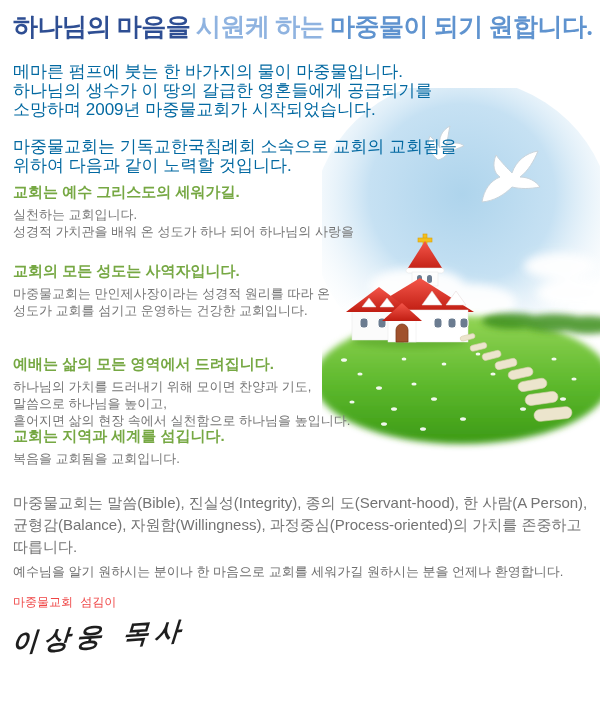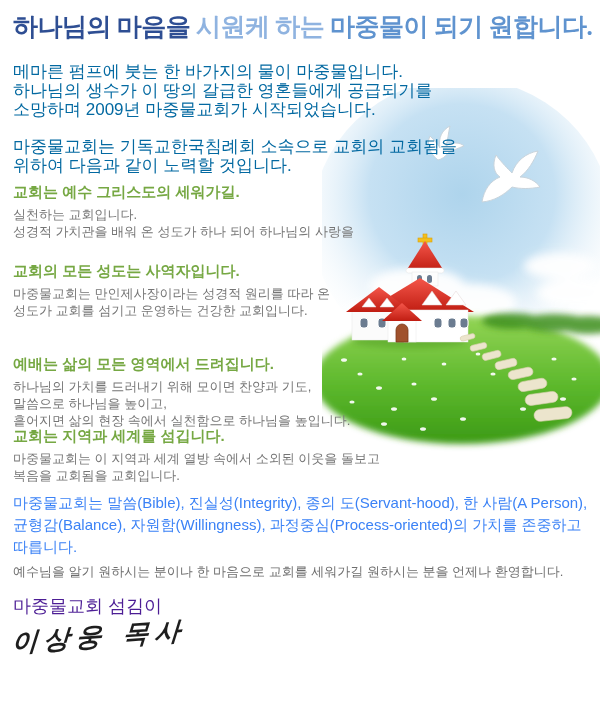--- a/index.html
+++ b/index.html
@@ -7,23 +7,23 @@
   .page{position:relative;width:600px;height:720px;background:#ffffff;overflow:hidden;
         font-family:"Liberation Sans",sans-serif;}
   .illu{position:absolute;left:322px;top:88px;width:278px;height:380px;z-index:0;}
   .txt{position:absolute;left:13px;z-index:1;}
   .title{top:10px;font-family:"Liberation Serif",serif;font-size:25px;font-weight:bold;
          letter-spacing:-0.5px;white-space:nowrap;}
   .t1{color:#2e4e93;}.t2{color:#8fb3e0;}.t3{color:#5f93cf;}
   .body13 div{font-size:17px;line-height:19px;color:#0369a1;}
   .sec .h{font-size:15px;font-weight:bold;color:#76a843;margin-bottom:4px;}
   .sec .l{font-size:13px;line-height:17px;color:#757575;}
-  .values div{font-size:15px;line-height:22px;color:#3b82f6;}
+  .values div{font-size:15px;line-height:22px;color:#737373;}
   .welcome{font-size:13px;color:#6e6e6e;}
-  .signoff{font-size:18px;color:#4c1d95;}
+  .signoff{font-size:12px;color:#ef4444;font-family:Liberation Mono, monospace;}
   .signature{font-family:"DejaVu Serif",serif;font-style:italic;font-weight:bold;
              font-size:26px;color:#1e1e1e;letter-spacing:6px;
              transform:rotate(-4deg) skewX(-8deg);transform-origin:left top;}
 </style>
 </head>
 <body>
 
 <div class="page">
 
   <svg class="illu" viewBox="0 0 278 380">
@@ -173,21 +173,20 @@
 
   <div class="txt sec" style="top:327px;margin-top:28px;">
     <div class="h">예배는 삶의 모든 영역에서 드려집니다.</div>
     <div class="l">하나님의 가치를 드러내기 위해 모이면 찬양과 기도,</div>
     <div class="l">말씀으로 하나님을 높이고,</div>
     <div class="l">흩어지면 삶의 현장 속에서 실천함으로 하나님을 높입니다.</div>
   </div>
 
   <div class="txt sec" style="top:427px;">
     <div class="h">교회는 지역과 세계를 섬깁니다.</div>
-    <div class="l">마중물교회는 이 지역과 세계 열방 속에서 소외된 이웃을 돌보고</div>
     <div class="l">복음을 교회됨을 교회입니다.</div>
   </div>
 
   <div class="txt values" style="top:492px;width:582px;">
     <div>마중물교회는 말씀(Bible), 진실성(Integrity), 종의 도(Servant-hood), 한 사람(A Person),</div>
     <div>균형감(Balance), 자원함(Willingness), 과정중심(Process-oriented)의 가치를 존중하고</div>
     <div>따릅니다.</div>
   </div>
 
   <div class="txt welcome" style="top:563px;">예수님을 알기 원하시는 분이나 한 마음으로 교회를 세워가길 원하시는 분을 언제나 환영합니다.</div>

